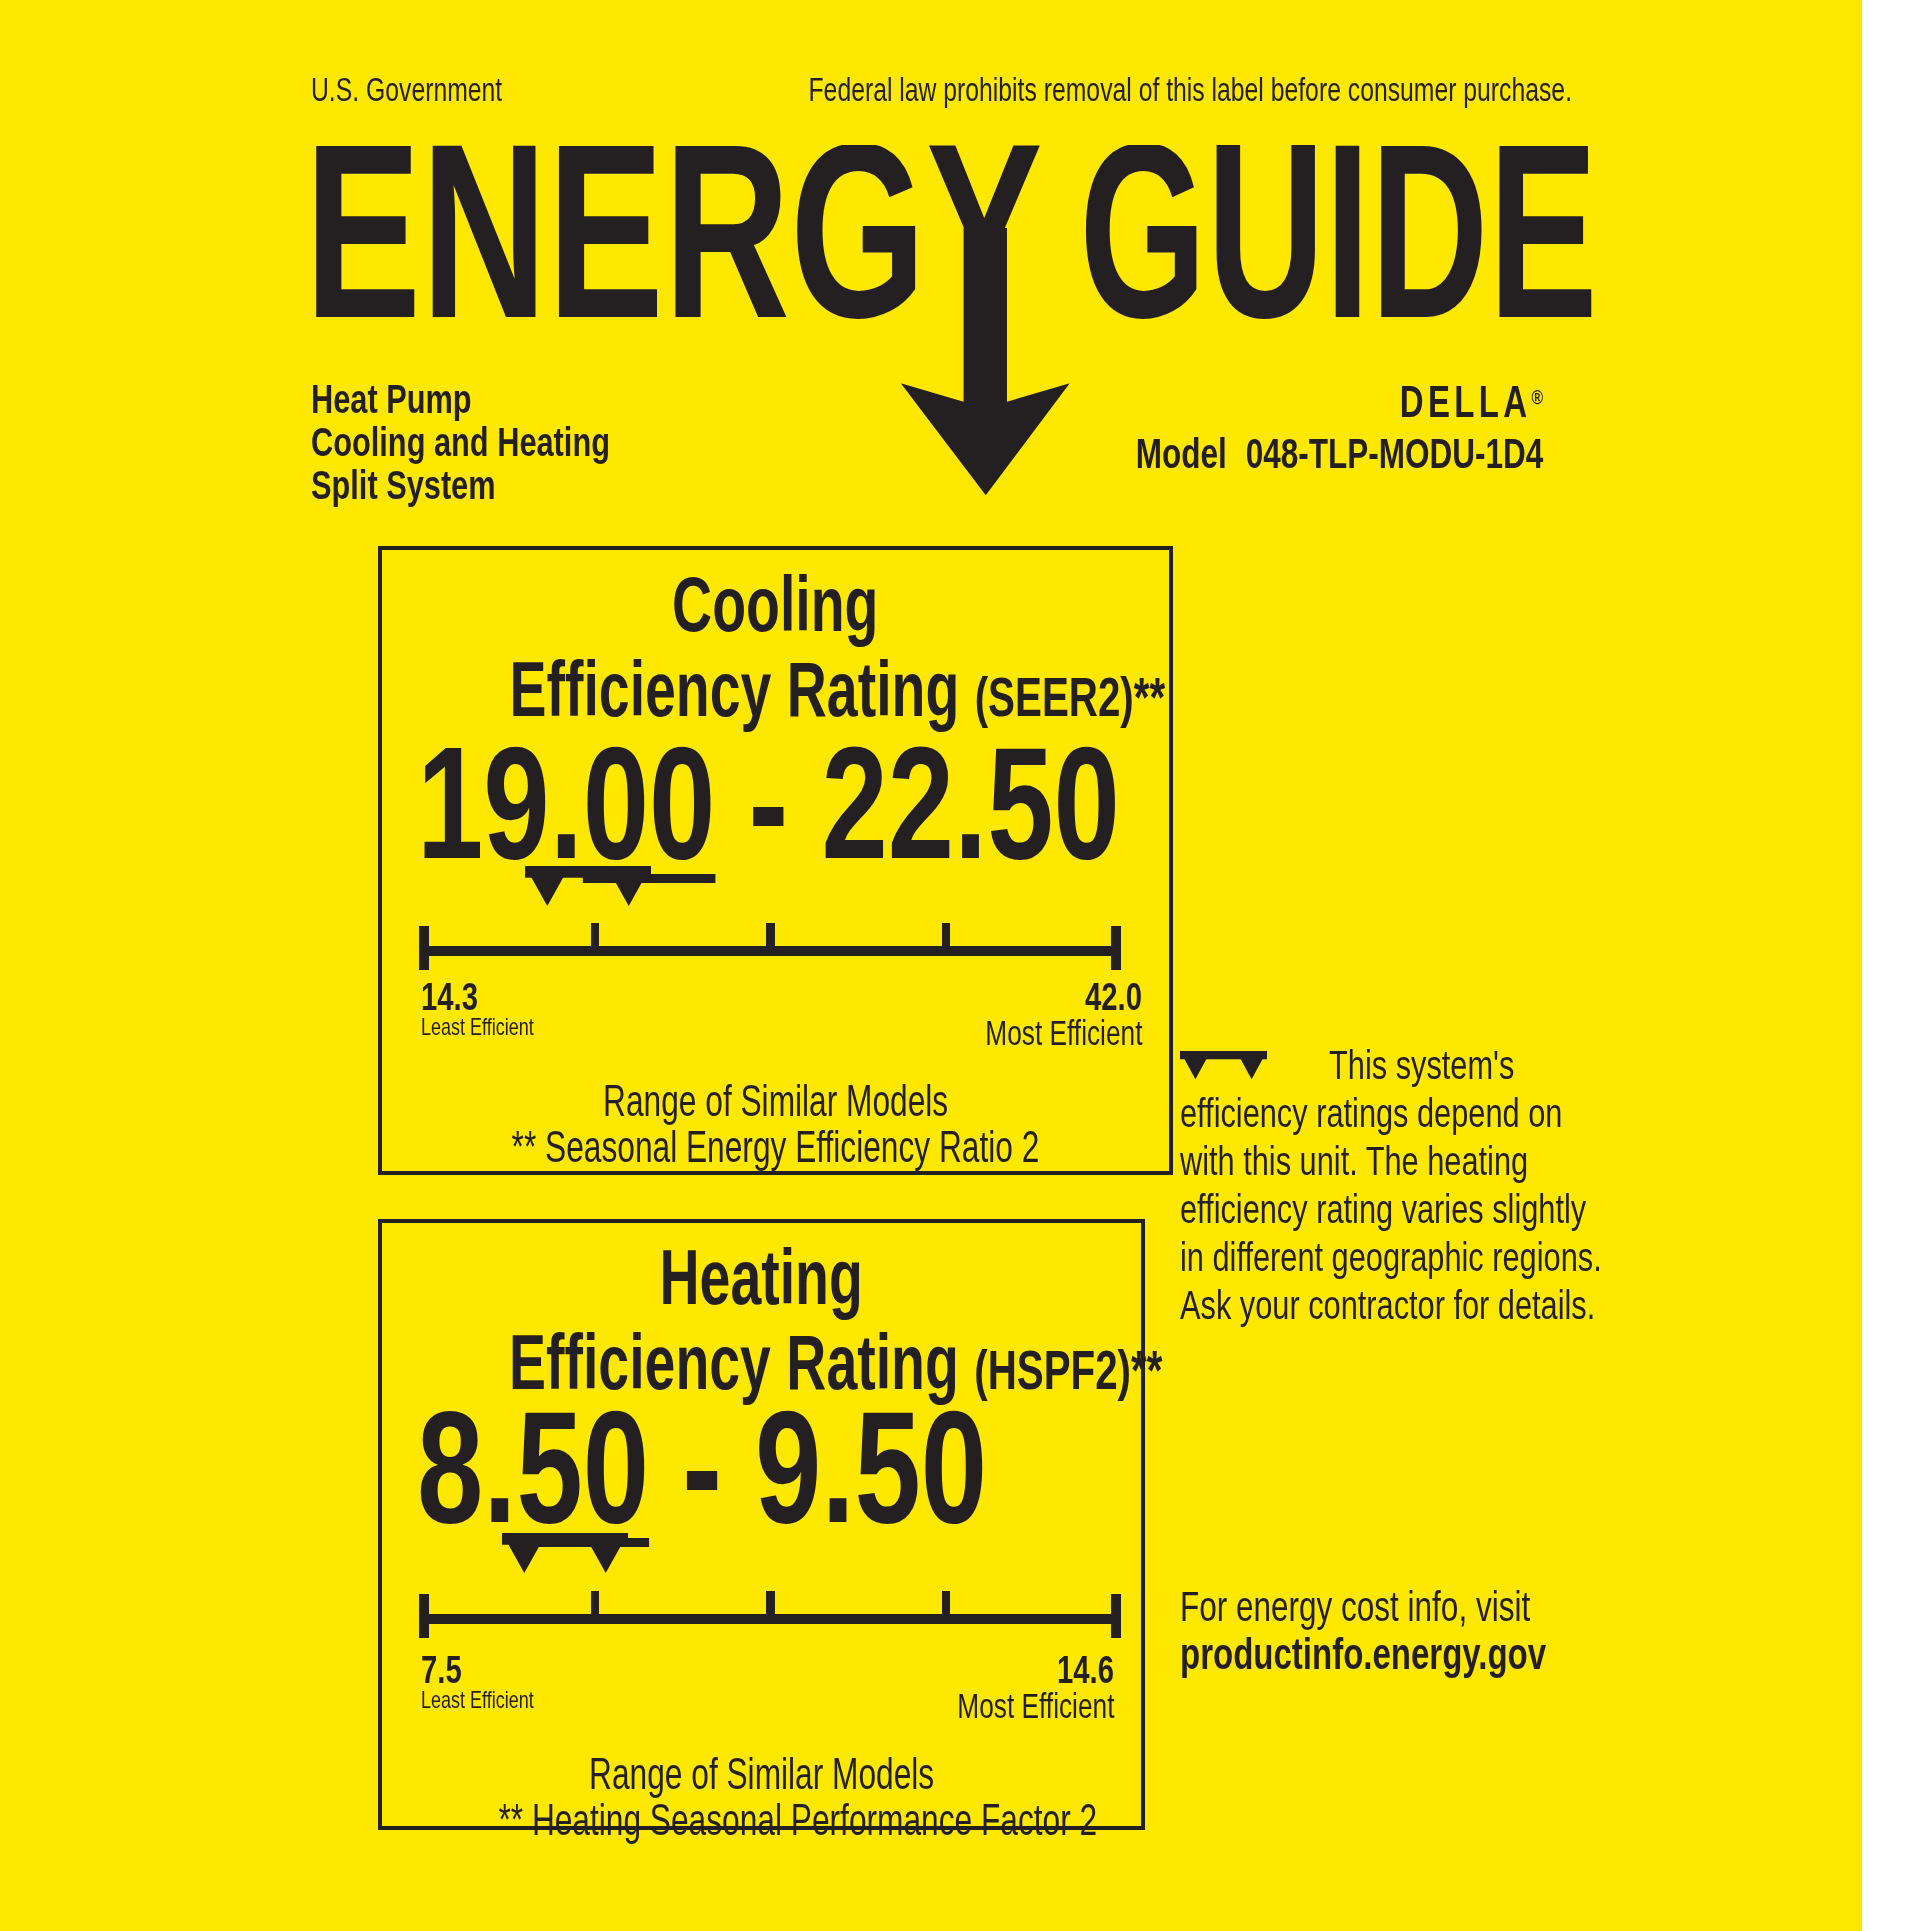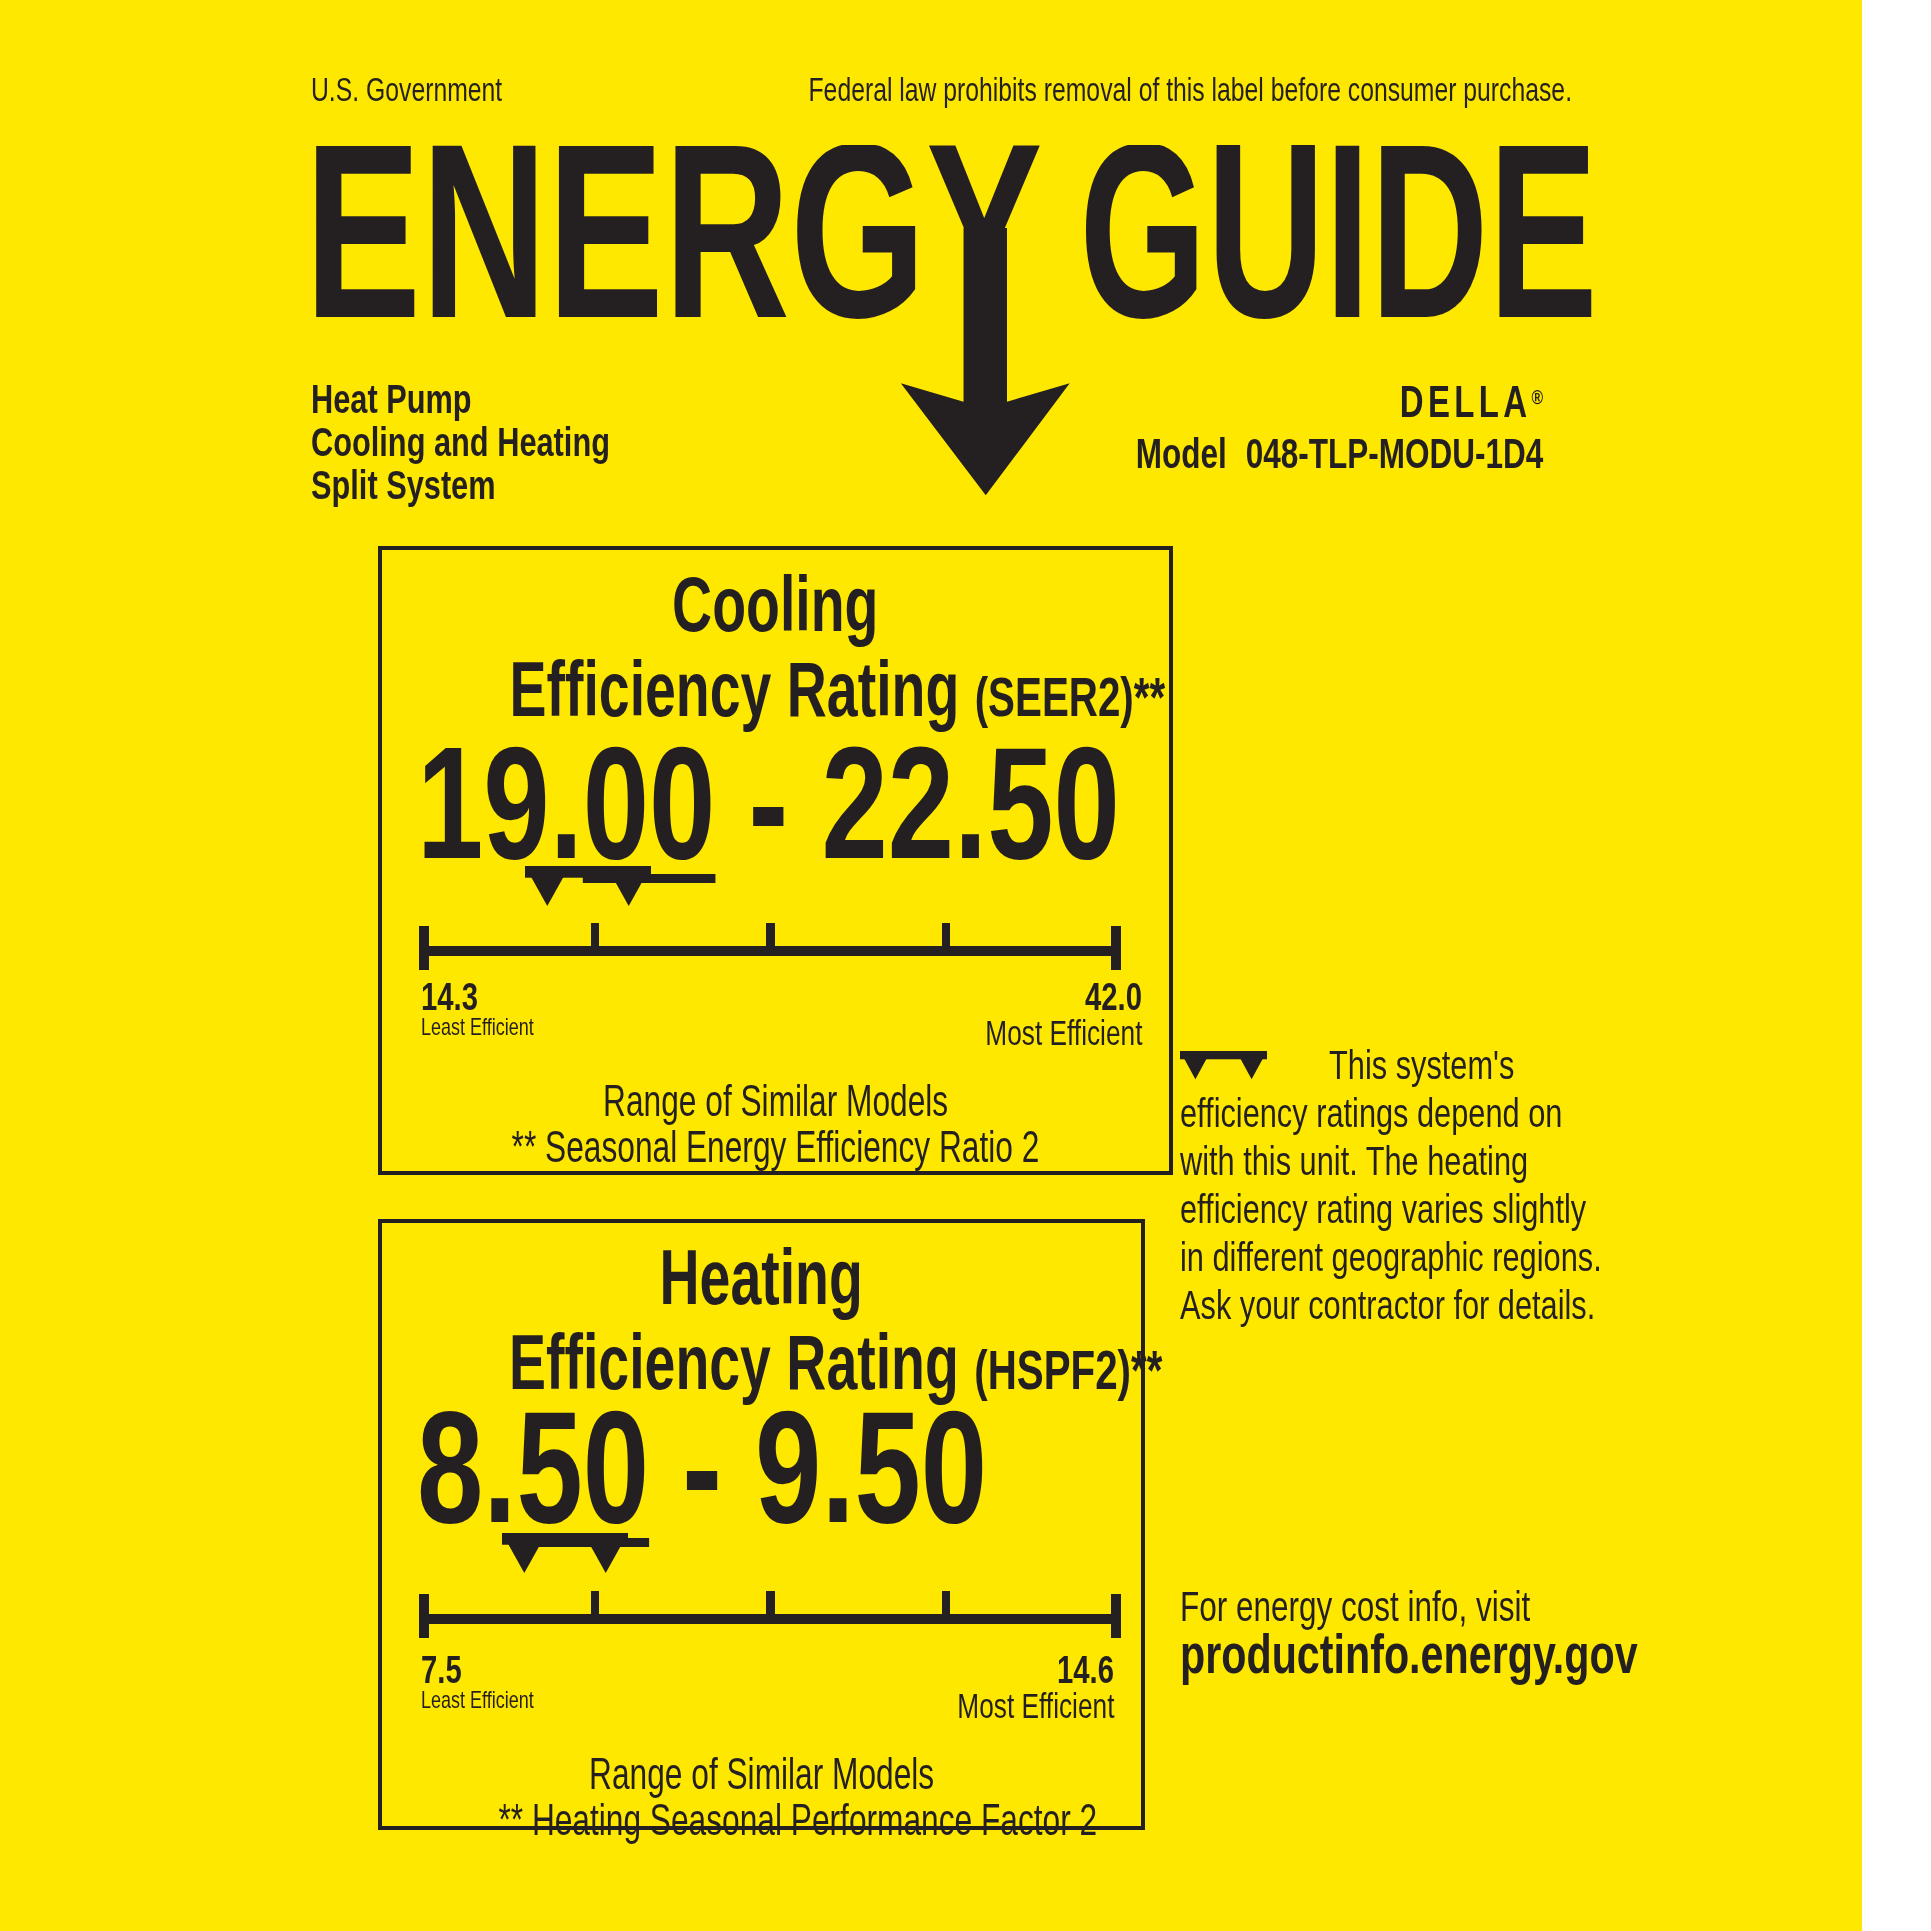--- a/index.html
+++ b/index.html
@@ -63,21 +63,21 @@
 
   .range-caption { position:absolute; left:0; top:526px; width:100%; text-align:center; font-size:44px; }
   .footnote      { position:absolute; left:0; top:572px; width:100%; text-align:center; font-size:44px; }
 
   #note { left:1180px; top:1041px; font-size:41px; line-height:48px; }
   .note-line { white-space:nowrap; }
   .note-marker { display:inline-block; margin-right:62px; vertical-align:-1px; }
 
   #footer { left:1180px; top:1583px; }
   #footer-line1 { font-size:42px; line-height:47px; }
-  #footer-line2 { font-size:55px; line-height:48px; font-weight:bold; }
+  #footer-line2 { font-size:44px; line-height:48px; font-weight:bold; }
 </style>
 </head>
 <body>
 
 <div id="label">
 
   <div id="gov" class="abs hdr">
     <span class="cx">U.S. Government</span>
   </div>
   <div id="federal" class="abs hdr">

